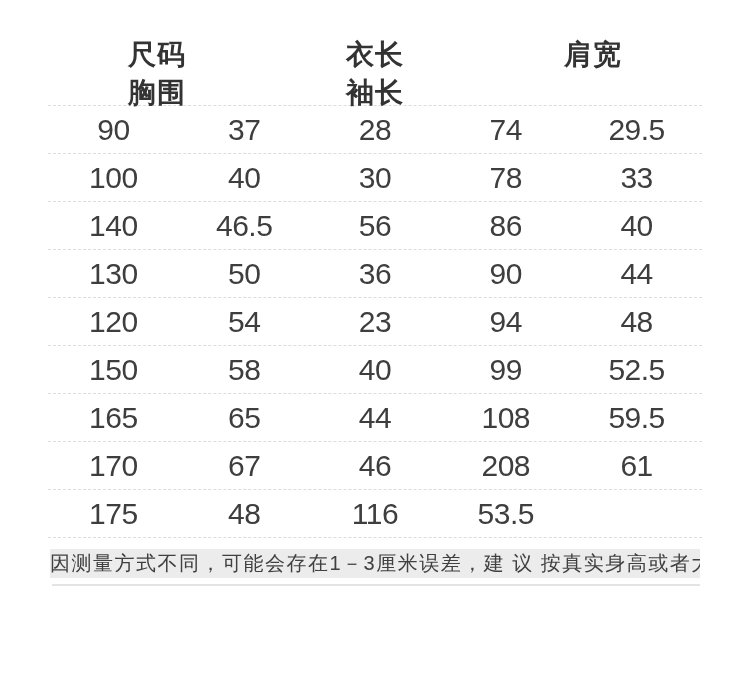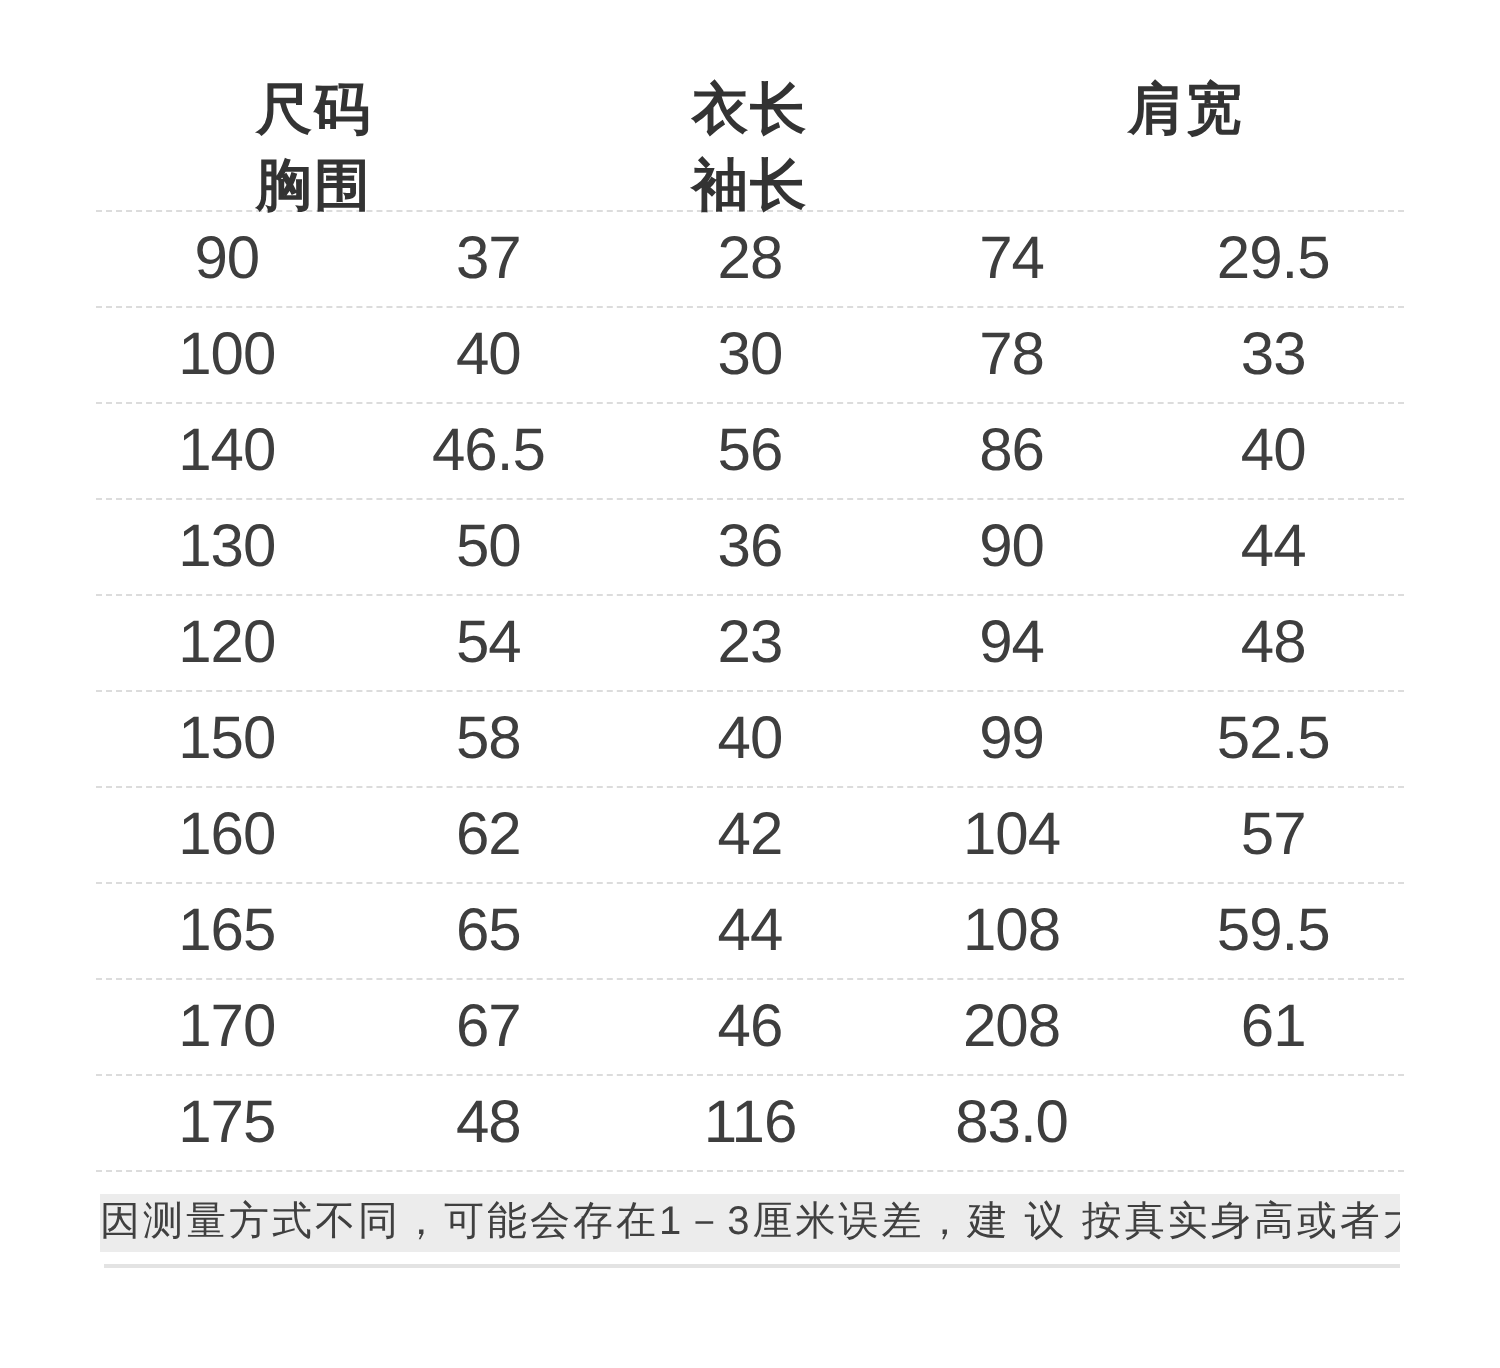--- a/index.html
+++ b/index.html
@@ -116,27 +116,20 @@
   </div>
 
   <div class="data-row">
     <div class="data-cell">150</div>
     <div class="data-cell">58</div>
     <div class="data-cell">40</div>
     <div class="data-cell">99</div>
     <div class="data-cell">52.5</div>
   </div>
 
-  <div class="data-row">
-    <div class="data-cell">160</div>
-    <div class="data-cell">62</div>
-    <div class="data-cell">42</div>
-    <div class="data-cell">104</div>
-    <div class="data-cell">57</div>
-  </div>
 
   <div class="data-row">
     <div class="data-cell">165</div>
     <div class="data-cell">65</div>
     <div class="data-cell">44</div>
     <div class="data-cell">108</div>
     <div class="data-cell">59.5</div>
   </div>
 
   <div class="data-row">
@@ -144,21 +137,21 @@
     <div class="data-cell">67</div>
     <div class="data-cell">46</div>
     <div class="data-cell">208</div>
     <div class="data-cell">61</div>
   </div>
 
   <div class="data-row">
     <div class="data-cell">175</div>
     <div class="data-cell">48</div>
     <div class="data-cell">116</div>
-    <div class="data-cell">83.0</div>
+    <div class="data-cell">53.5</div>
   </div>
 
 </div>
 
 <div class="note-bar">
   <span>因测量方式不同，可能会存在1－3厘米误差，建 议 按真实身高或者大一码选购！</span>
 </div>
 
 <div class="bottom-divider"></div>
 

